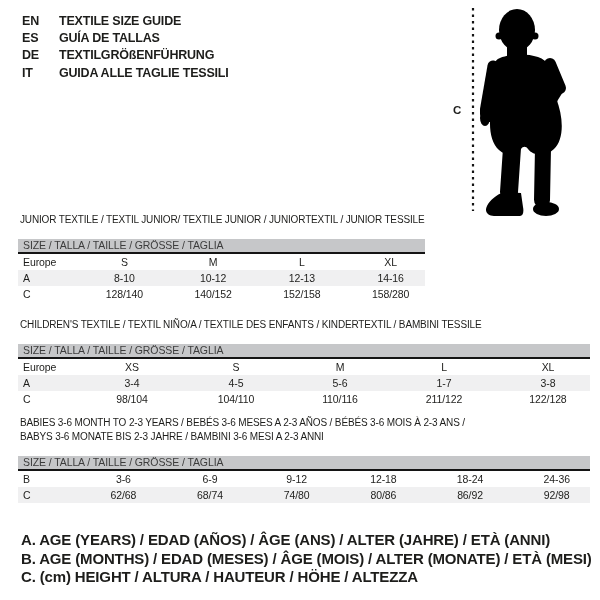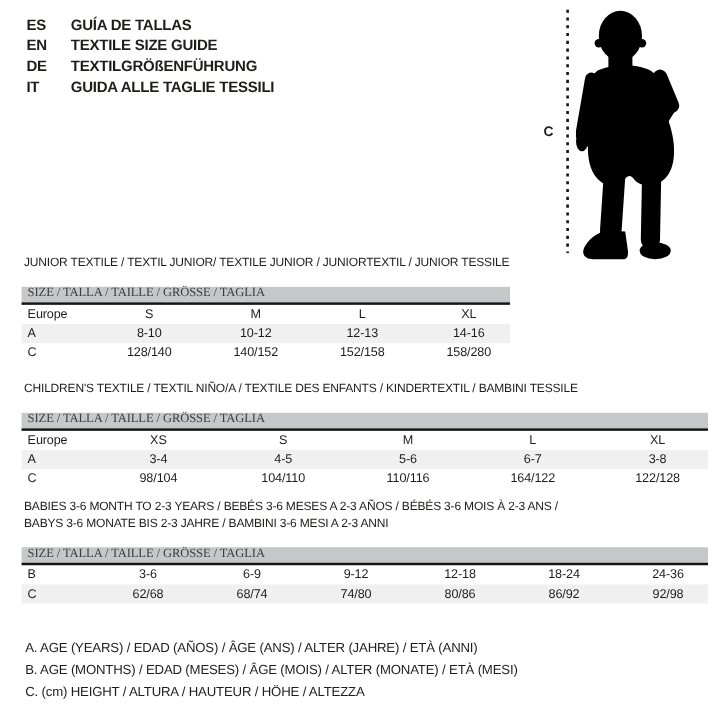--- a/index.html
+++ b/index.html
@@ -19,41 +19,41 @@
   .baby-svg{position:absolute;left:40px;top:0;}
   
   .size-table{position:absolute;left:18px;}
   .table-0{top:213px;width:407px;}
   .table-1{top:318px;width:572px;}
   .table-2{top:416px;width:572px;}
   .table-title{font-weight:normal;font-size:10px;letter-spacing:-0.15px;line-height:14px;margin-left:2px;}
   .title-wrap{margin-bottom:12px;}
   .bar{background:#c6c7c9;height:15px;display:flex;align-items:center;
        padding-left:5px;font-size:10.5px;color:#3c3c3c;letter-spacing:-0.1px;
-       border-bottom:2px solid #141414;box-sizing:border-box;border-bottom-width:2px;font-family:Liberation Serif, serif;}
+       border-bottom:2px solid #141414;box-sizing:border-box;border-bottom-width:2px;}
   .bar-inner{transform:translateY(-1px);}
   .row{display:flex;height:16px;align-items:center;font-size:10.5px;letter-spacing:-0.1px;gap:20px;}
   .row.alt{background:#f0f0f1;}
   .row-label{width:52px;flex:0 0 52px;padding-left:5px;box-sizing:border-box;}
   .cell{flex:1;text-align:center;}
   
   .legend{position:absolute;left:21px;top:531px;}
-  .legend-line{font-weight:normal;font-size:11px;line-height:18.6px;letter-spacing:-0.15px;}
+  .legend-line{font-weight:bold;font-size:15px;line-height:18.6px;letter-spacing:-0.15px;}
 </style>
 </head>
 <body>
 
 <div class="lang-list">
     <div class="lang-row">
+      <span class="lang-code">EN</span>
+      <span class="lang-name">TEXTILE SIZE GUIDE</span>
+    </div>
+    <div class="lang-row">
       <span class="lang-code">ES</span>
       <span class="lang-name">GUÍA DE TALLAS</span>
-    </div>
-    <div class="lang-row">
-      <span class="lang-code">EN</span>
-      <span class="lang-name">TEXTILE SIZE GUIDE</span>
     </div>
     <div class="lang-row">
       <span class="lang-code">DE</span>
       <span class="lang-name">TEXTILGRÖßENFÜHRUNG</span>
     </div>
     <div class="lang-row">
       <span class="lang-code">IT</span>
       <span class="lang-name">GUIDA ALLE TAGLIE TESSILI</span>
     </div>
   </div>
@@ -128,29 +128,29 @@
         <span class="cell">S</span>
         <span class="cell">M</span>
         <span class="cell">L</span>
         <span class="cell">XL</span>
       </div>
       <div class="row alt">
         <span class="row-label">A</span>
         <span class="cell">3-4</span>
         <span class="cell">4-5</span>
         <span class="cell">5-6</span>
-        <span class="cell">6-7</span>
+        <span class="cell">1-7</span>
         <span class="cell">3-8</span>
       </div>
       <div class="row">
         <span class="row-label">C</span>
         <span class="cell">98/104</span>
         <span class="cell">104/110</span>
         <span class="cell">110/116</span>
-        <span class="cell">164/122</span>
+        <span class="cell">211/122</span>
         <span class="cell">122/128</span>
       </div>
     </div>
     <div class="size-table table-2">
       <div class="title-wrap">
         <div class="table-title">BABIES 3-6 MONTH TO 2-3 YEARS / BEBÉS 3-6 MESES A 2-3 AÑOS / BÉBÉS 3-6 MOIS À 2-3 ANS /</div>
         <div class="table-title">BABYS 3-6 MONATE BIS 2-3 JAHRE / BAMBINI 3-6 MESI A 2-3 ANNI</div>
       </div>
       <div class="bar">
         <span class="bar-inner">SIZE / TALLA / TAILLE / GRÖSSE / TAGLIA</span>

